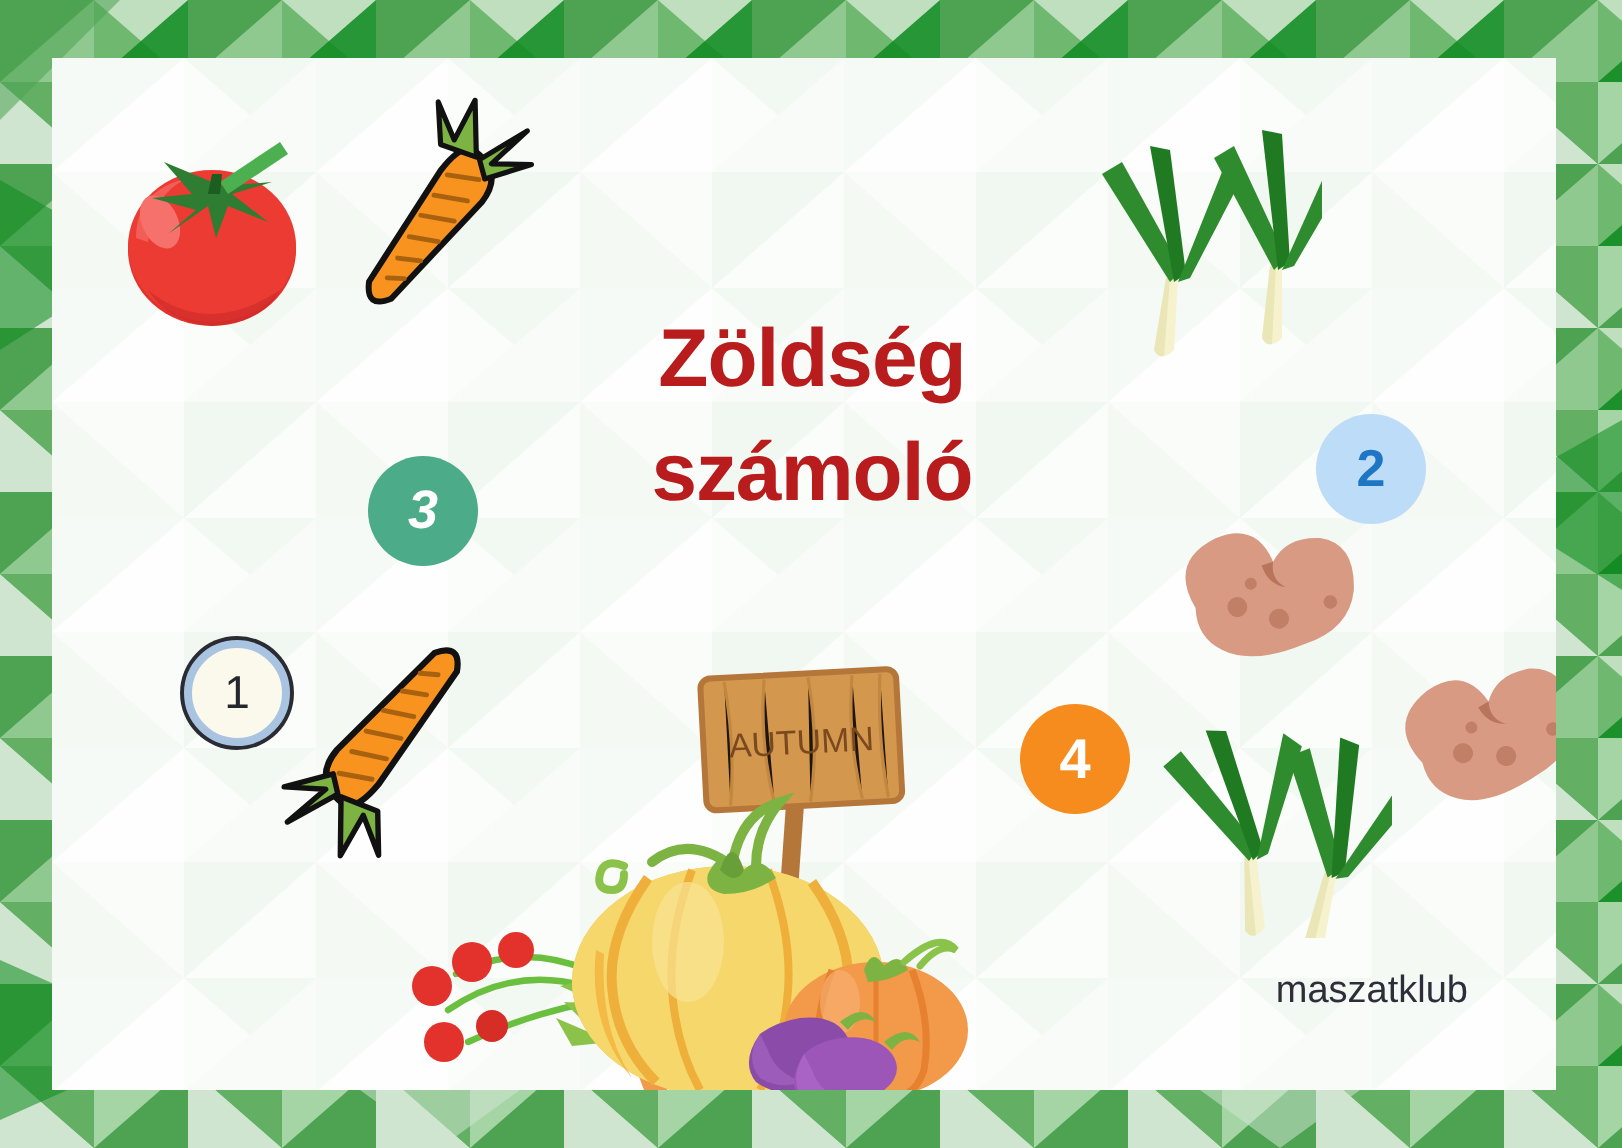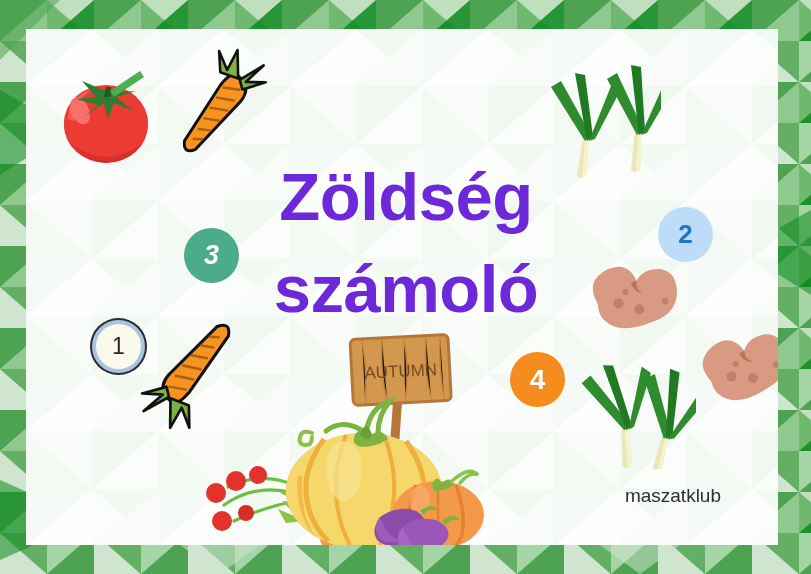--- a/index.html
+++ b/index.html
@@ -28,32 +28,32 @@
     background:#fbfdfb;
     overflow:hidden;
   }
   .card-tex { position:absolute; inset:0; }
   
   .title {
     position:absolute;
     left:170px; top:122px;
     width:420px;
     text-align:center;
-    font-size:67px;
+    font-size:41px;
     font-weight:bold;
     line-height:1.38;
     letter-spacing:-0.5px;
-    color:#6d28d9;
+    color:#b91c1c;
     z-index:30;
     white-space:pre-line;
   }
   
   .watermark {
     position:absolute;
-    right:57px; bottom:38px;
+    right:44px; bottom:38px;
     font-size:19px;
     color:#2e2e3a;
     z-index:40;
   }
   
   .badge {
     position:absolute;
     display:flex; align-items:center; justify-content:center;
     border-radius:50%;
     font-weight:bold;

